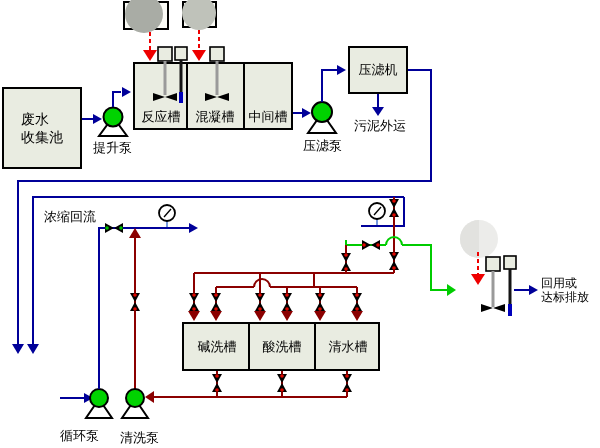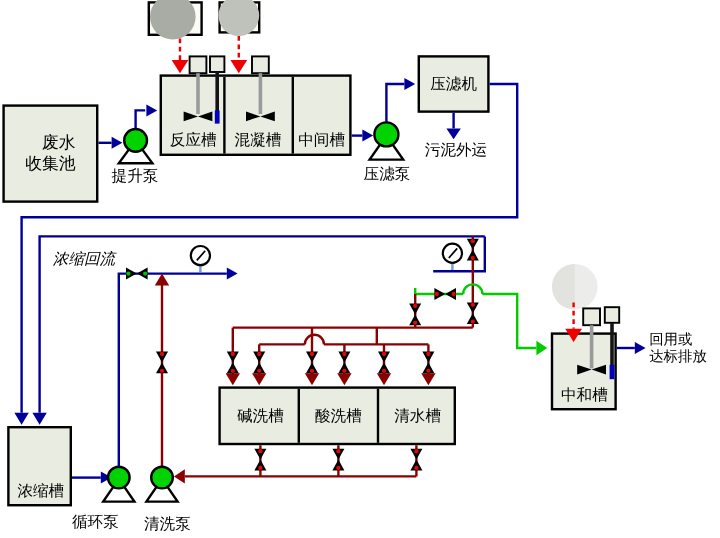--- a/index.html
+++ b/index.html
@@ -4,21 +4,21 @@
 <style>
   html,body{margin:0;padding:0;background:#fff;}
   #stage{position:relative;width:600px;height:448px;background:#fff;overflow:hidden;
          font-family:"DejaVu Sans","Liberation Sans",sans-serif;color:#000;}
   .box{position:absolute;background:var(--tank-fill,#e9ece1);border:2px solid #000;box-sizing:border-box;}
   .divider{position:absolute;top:0;bottom:0;width:2px;background:#000;}
   .lbl{position:absolute;font-size:13px;white-space:nowrap;line-height:15px;}
   .cell-lbl{position:absolute;bottom:2px;font-size:13px;white-space:nowrap;transform:translateX(-50%);}
   .mid-lbl{position:absolute;top:50%;transform:translate(-50%,-50%);font-size:13px;white-space:nowrap;}
   .center-lbl{position:absolute;left:50%;top:50%;transform:translate(-50%,-50%);font-size:13px;white-space:nowrap;}
-  .two-line{text-align:right;font-size:14px;line-height:18px;}
+  .two-line{text-align:left;font-size:14px;line-height:18px;}
   svg{position:absolute;left:0;top:0;}
   .pb{stroke:var(--pipe-blue,#000099);stroke-width:2;fill:none;}
   .pr{stroke:var(--pipe-red,#8b0000);stroke-width:2;fill:none;}
   .pg{stroke:var(--pipe-green,#00cc00);stroke-width:2;fill:none;}
   .pd{stroke:var(--dosing-red,#ee0000);stroke-width:2;fill:none;stroke-dasharray:4 3;}
   .fb{fill:var(--pipe-blue,#000099);stroke:none;}
   .fr{fill:var(--pipe-red,#8b0000);stroke:none;}
   .fg{fill:var(--pipe-green,#00cc00);stroke:none;}
   .fd{fill:var(--dosing-red,#ee0000);stroke:none;}
   .pump-tri{fill:#fff;stroke:#000;stroke-width:2;}
@@ -58,27 +58,21 @@
 
 
   <div class="box" style="left:182px;top:322px;width:198px;height:49px;">
     <div class="divider" style="left:64px;"></div>
     <div class="divider" style="left:130px;"></div>
     <span class="mid-lbl" style="left:33px;">碱洗槽</span>
     <span class="mid-lbl" style="left:98px;">酸洗槽</span>
     <span class="mid-lbl" style="left:164px;">清水槽</span>
   </div>
 
-  <div class="box" style="left:459px;top:277px;width:55px;height:65px;">
-    <span class="cell-lbl" style="left:26px;">中和槽</span>
-  </div>
-
-  <div class="box" style="left:6px;top:355px;width:54px;height:67px;">
-    <span class="cell-lbl" style="left:26px;">浓缩槽</span>
-  </div>
+
 
   <svg width="600" height="448" viewBox="0 0 600 448">
     <defs>
       <g id="valve-v">
         <polygon class="valve" points="-5,-9 5,-9 0,0"></polygon>
           <polygon class="valve" points="-5,9 5,9 0,0"></polygon>
         <circle class="vdot" cy="-7" r="1.8"></circle>
           <circle class="vdot" cy="7" r="1.8"></circle>
       </g>
       <g id="valve-h">
@@ -279,21 +273,21 @@
     </g>
     <g>
       <path class="pb" d="M514,290 H529"></path>
         <polygon class="fb" points="538,290 529,285 529,295"></polygon>
     </g>
   </svg>
 
   <span class="lbl" style="left:93px;top:140px;">提升泵</span>
   <span class="lbl" style="left:303px;top:138px;">压滤泵</span>
   <span class="lbl" style="left:354px;top:118px;">污泥外运</span>
-  <span class="lbl" style="left:44px;top:209px;font-style:italic;">浓缩回流</span>
+  <span class="lbl" style="left:44px;top:209px;">浓缩回流</span>
   <span class="lbl" style="left:60px;top:428px;">循环泵</span>
   <span class="lbl" style="left:120px;top:430px;">清洗泵</span>
   <div class="lbl" style="left:541px;top:276px;font-size:12px;line-height:14px;">
     <div>回用或</div>
     <div>达标排放</div>
   </div>
 
 </div>
 
 </body></html>

